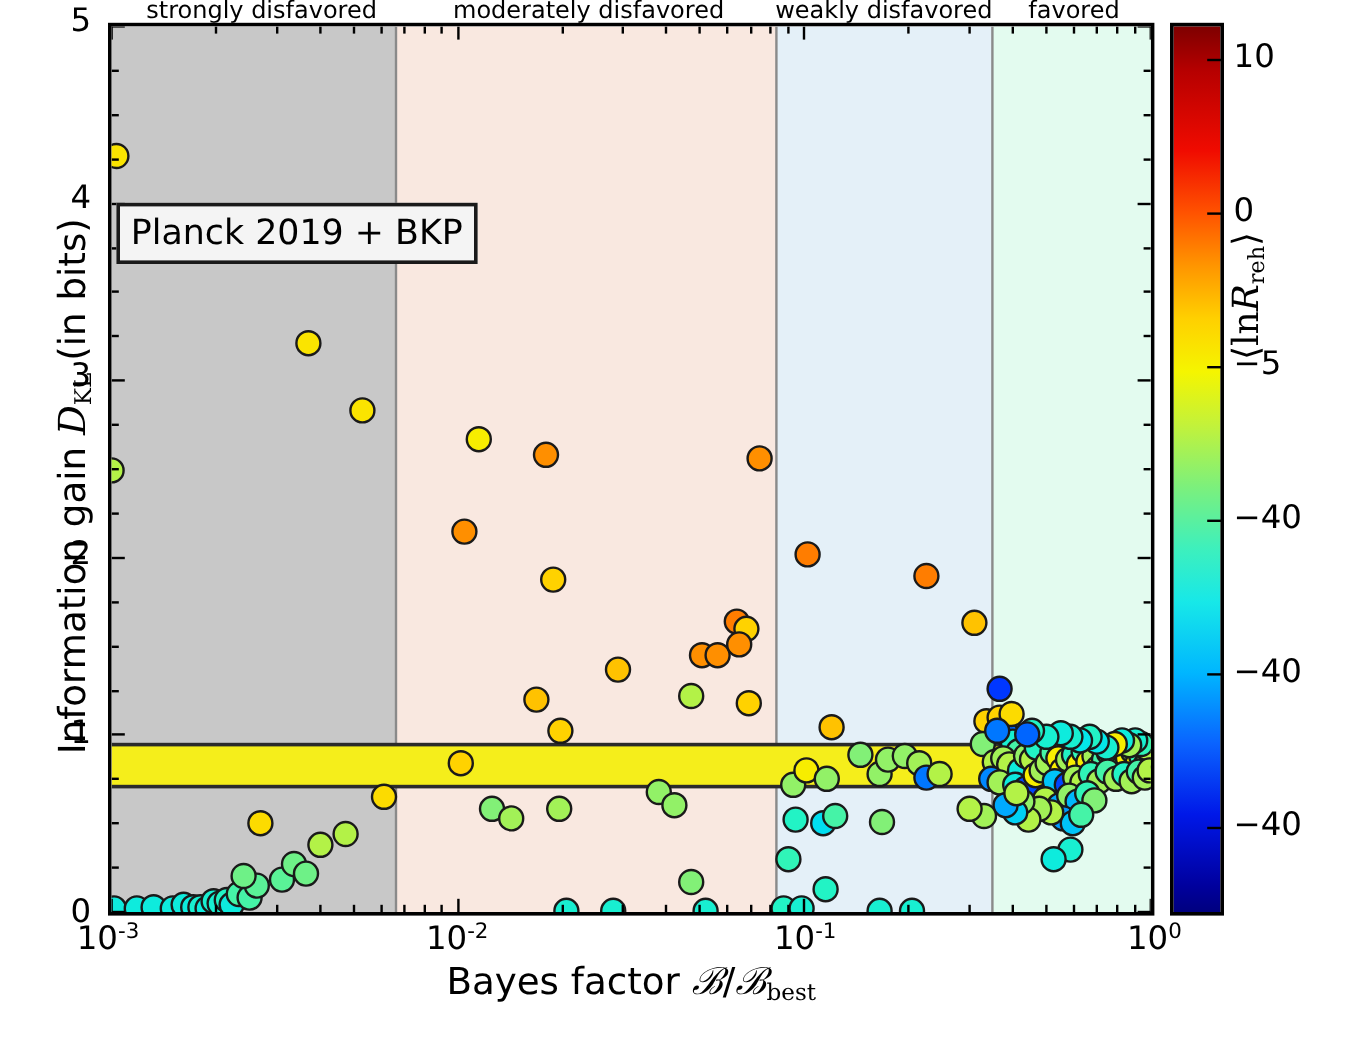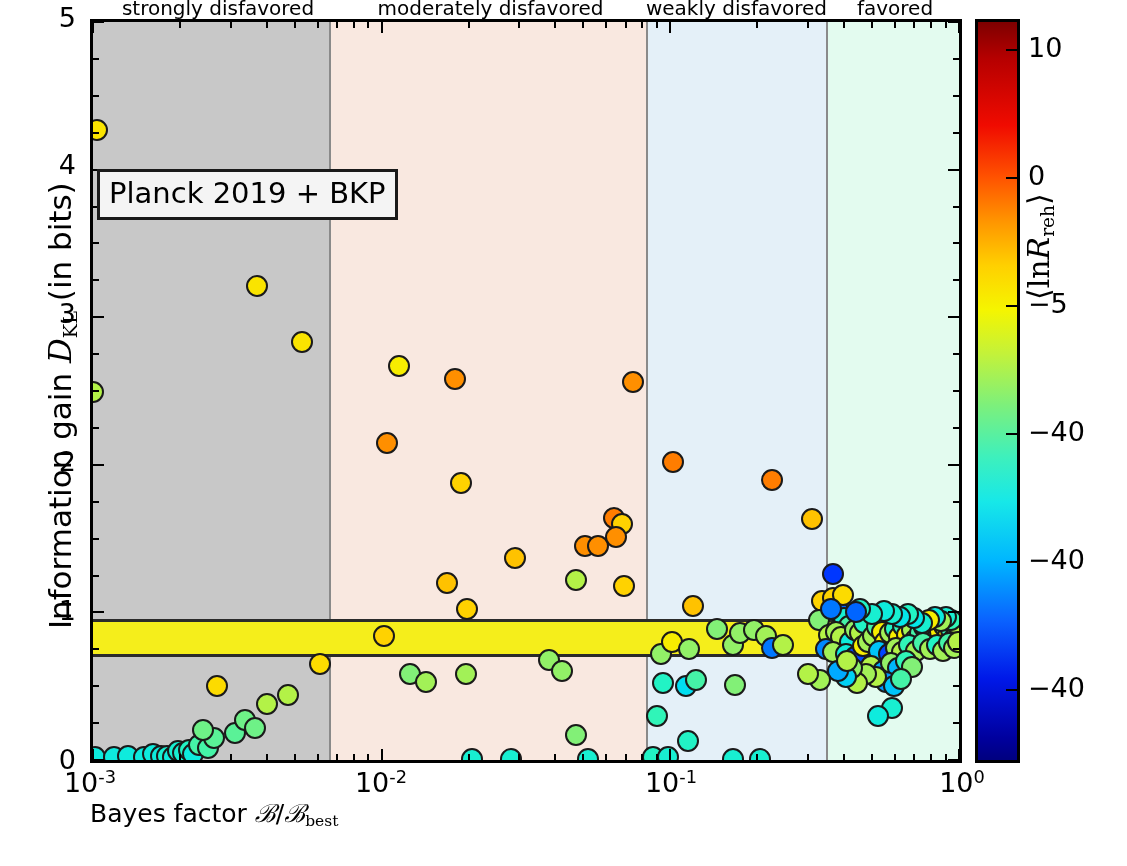--- a/index.html
+++ b/index.html
@@ -6,22 +6,22 @@
   body{width:1127px;height:866px;font-family:"DejaVu Sans",sans-serif;overflow:hidden;}
   #root{position:relative;width:1127px;height:866px;}
 
   
   .ylabel{
     position:absolute;left:-318px;top:386px;width:760px;
     transform:rotate(-90deg);text-align:center;
     font-size:31px;color:#000;white-space:nowrap;
   }
   .xlabel{
-    position:absolute;left:90px;top:795px;width:872px;text-align:left;
-    font-size:25px;color:#000;white-space:nowrap;
+    position:absolute;left:90px;top:795px;width:872px;text-align:center;
+    font-size:31px;color:#000;white-space:nowrap;
   }
   .mathit{font-family:"DejaVu Serif",serif;font-style:italic;}
   .mathcal{font-family:"DejaVu Serif",serif;font-style:italic;}
   .sub{font-size:0.62em;vertical-align:-0.28em;font-style:normal;
        font-family:"DejaVu Serif",serif;}
 
   
   #plot{
     position:absolute;left:90px;top:19px;width:872px;height:744px;
     border:3px solid #000;box-sizing:border-box;background:#fff;overflow:hidden;

